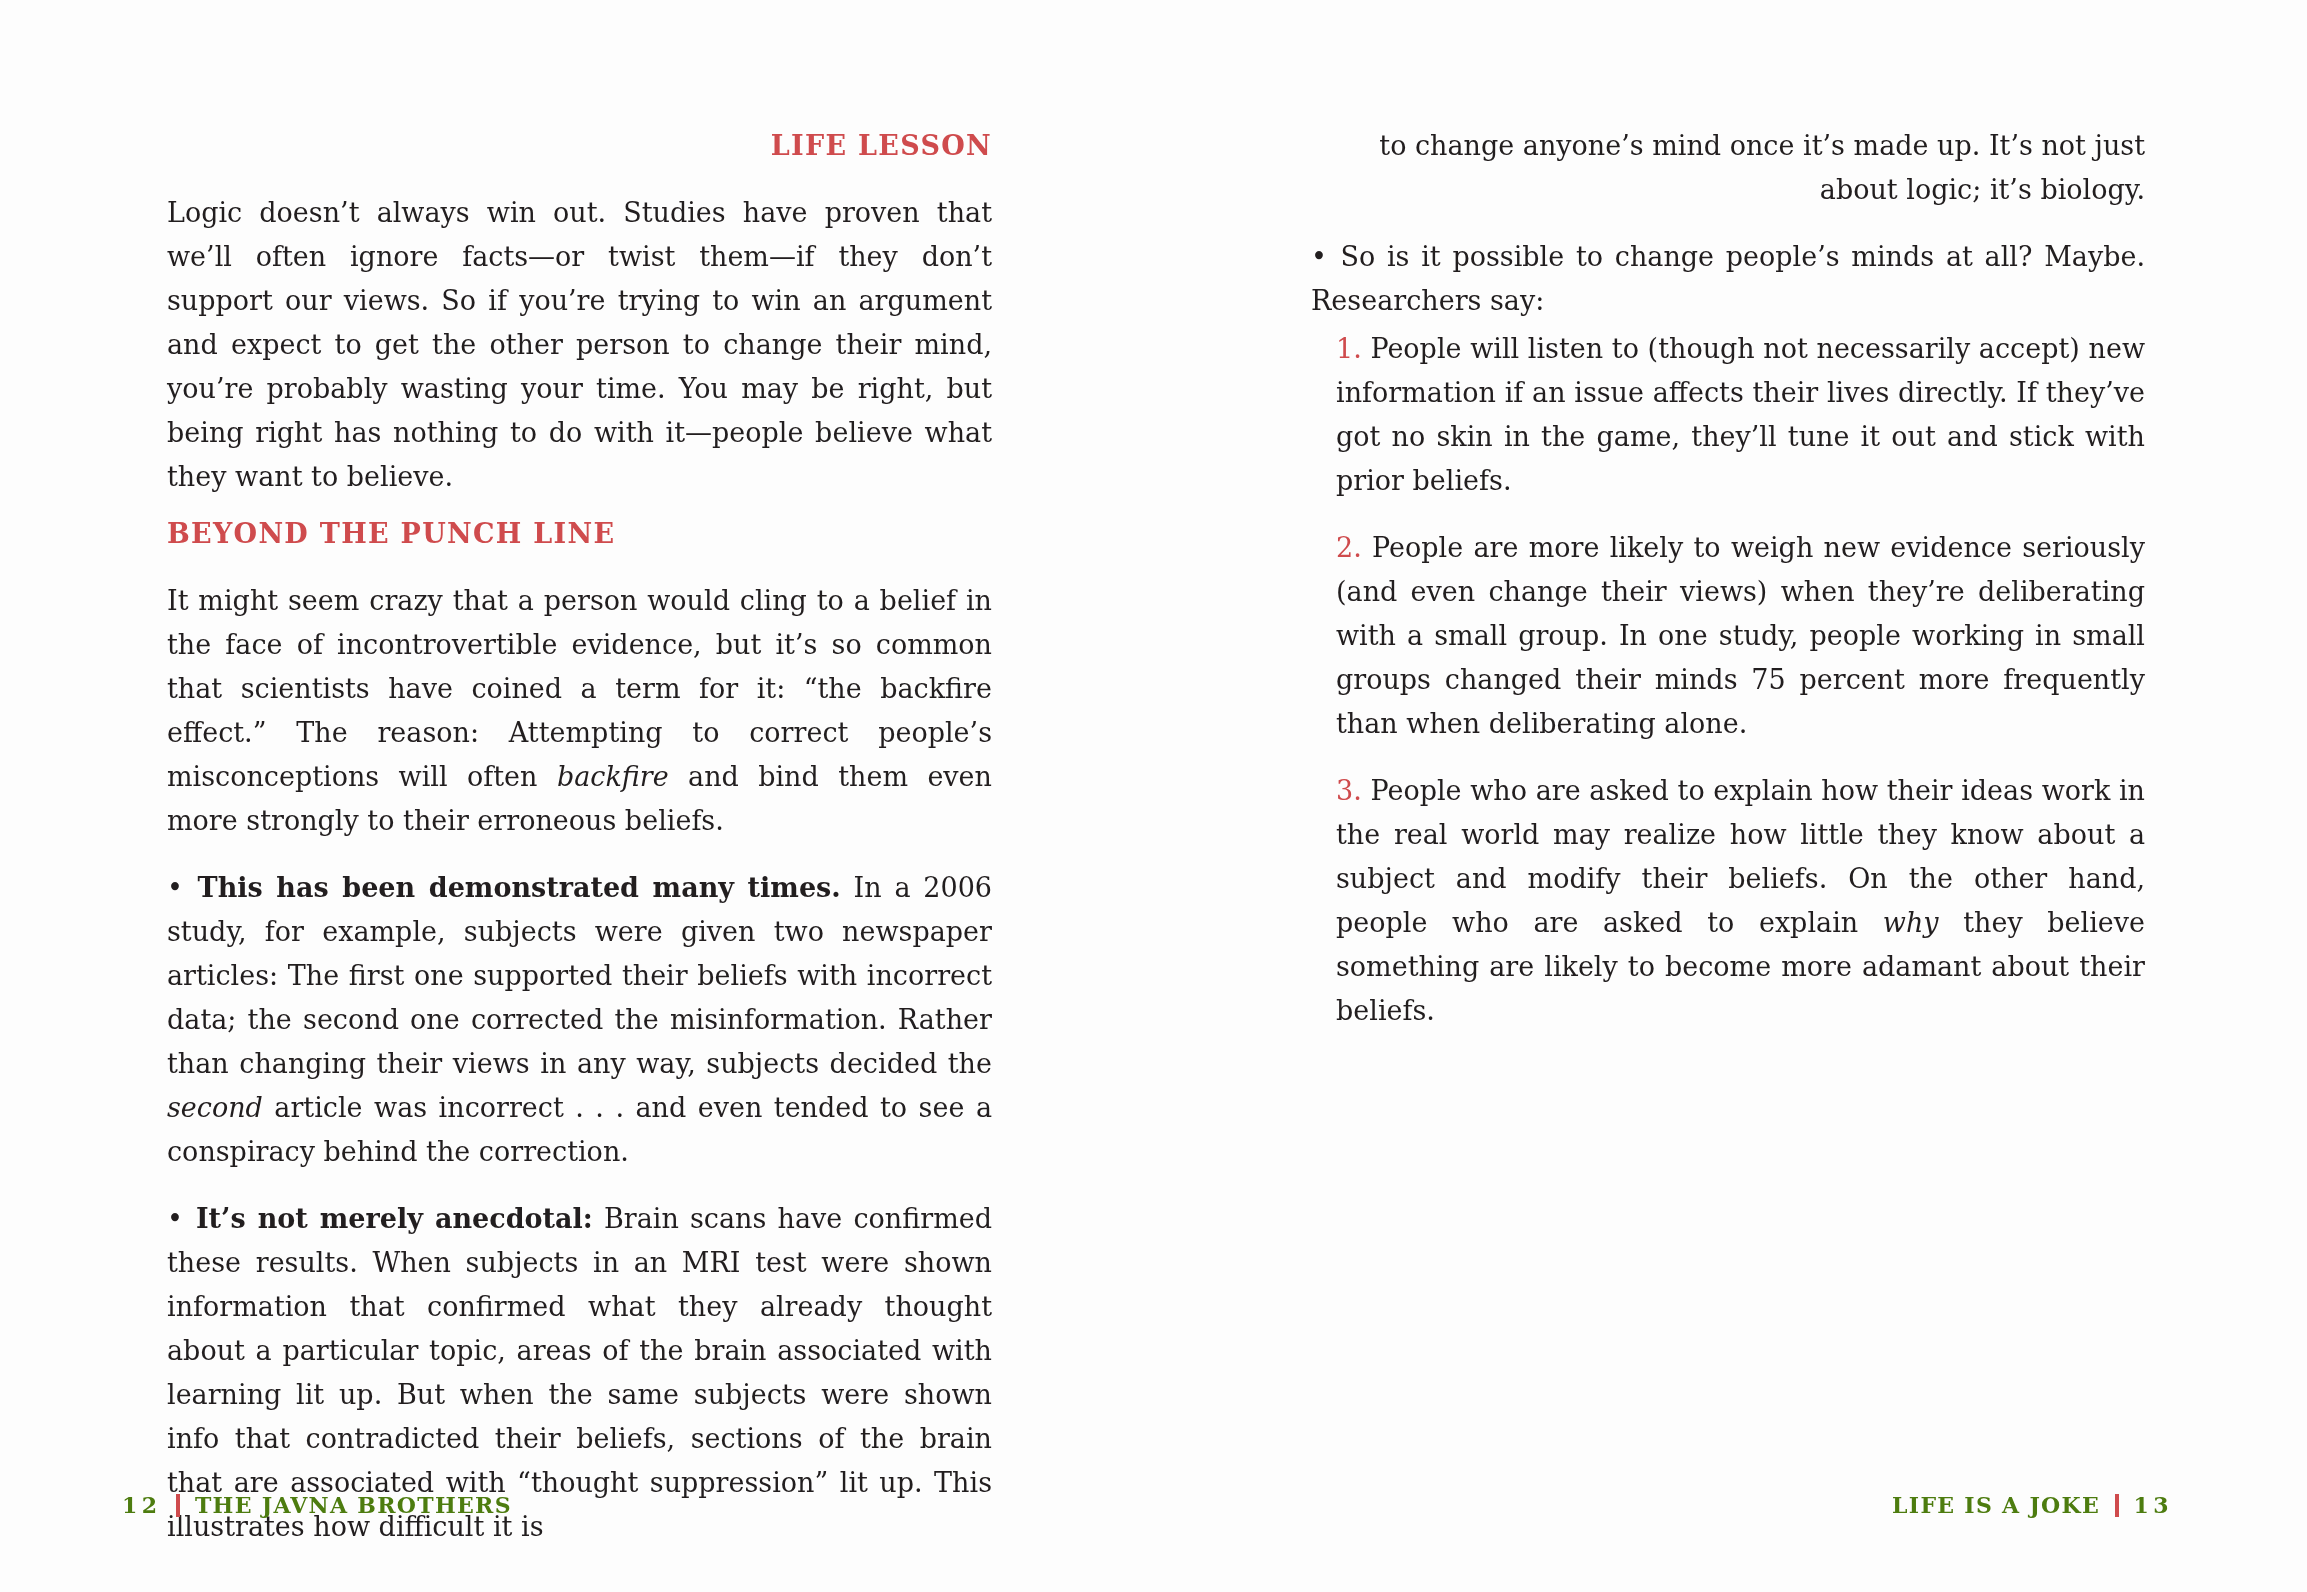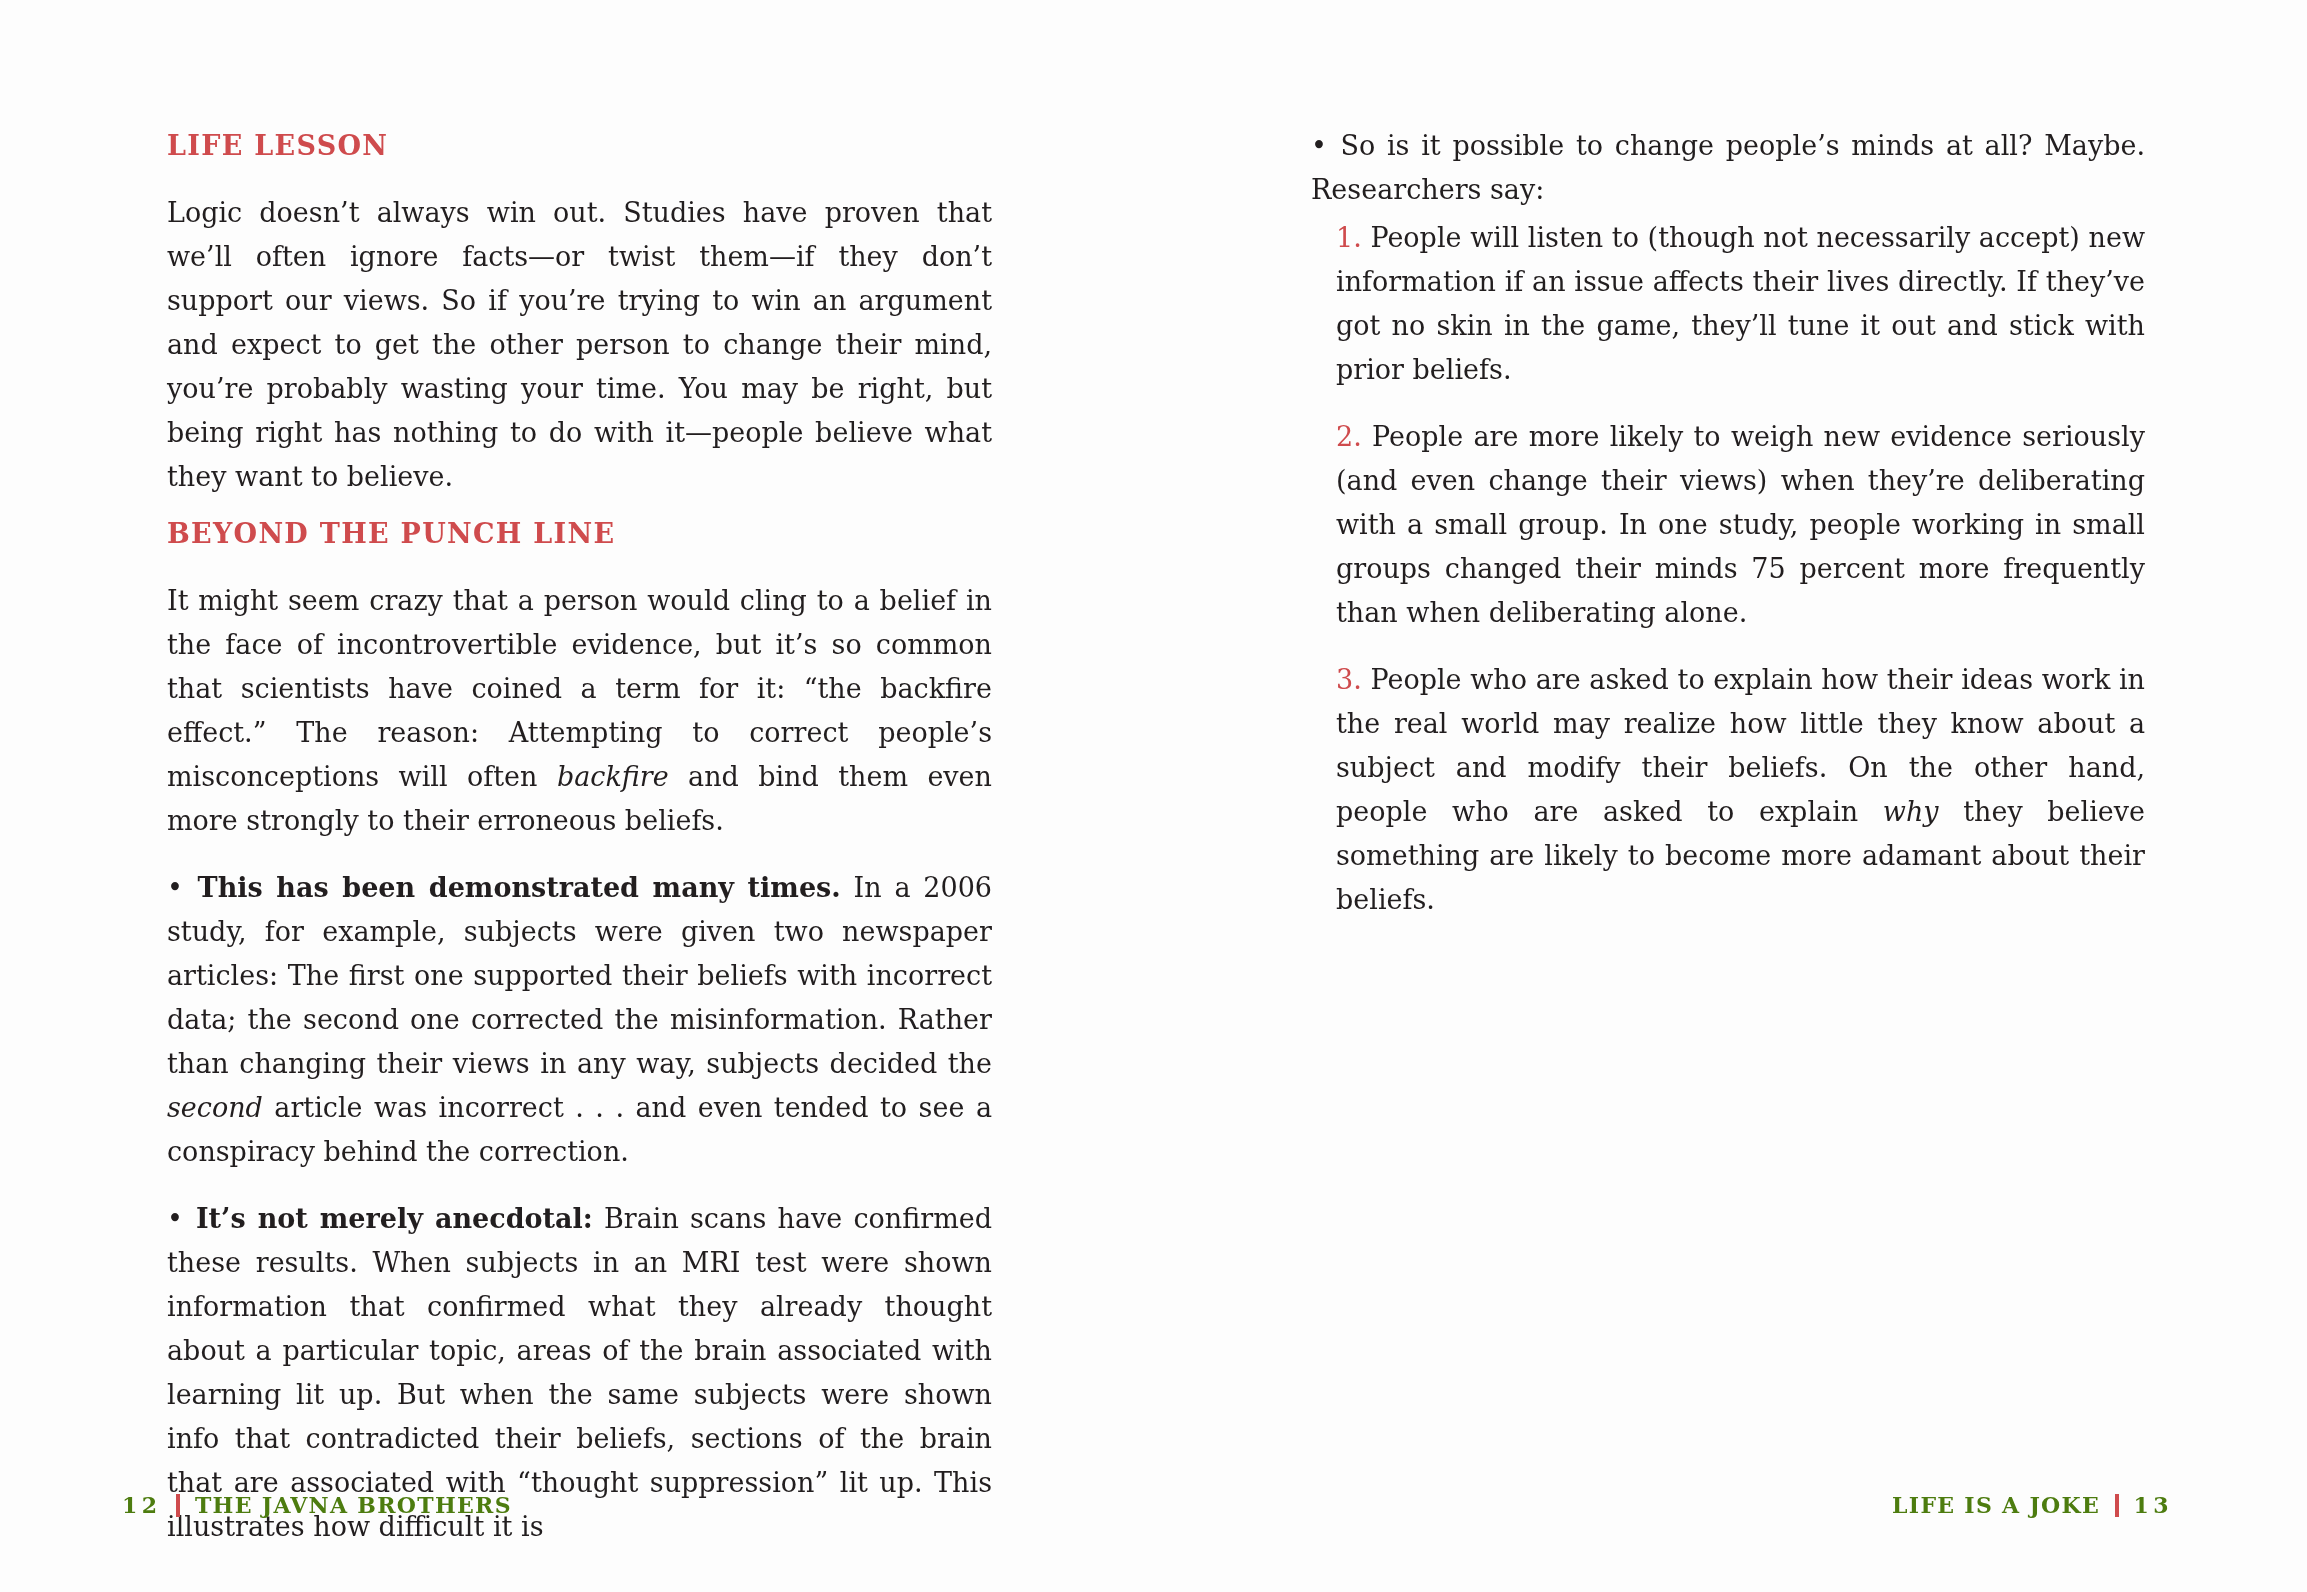--- a/index.html
+++ b/index.html
@@ -16,21 +16,21 @@
     top:124px;
     width:825px;
     font-size:27px;
     line-height:44px;
     text-align:justify;
   }
   .col-left{left:167px;}
   .col-right{left:1311px;width:834px;}
 
   .block{margin-top:23px;}
-  .block:first-child{margin-top:0;}
+  .block:first-child{margin-top:0;text-align:right;}
   .block.tight{margin-top:3.5px;}
 
   .heading{
     color:var(--red);
     font-weight:bold;
     font-size:27px;
     letter-spacing:1.3px;
     text-align:left;
     margin-top:13px;
   }
@@ -67,20 +67,21 @@
   <div class="column col-left">
       <div class="block heading">LIFE LESSON</div>
       <div class="block para"><span>Logic doesn’t always win out. Studies have proven that we’ll often ignore facts—or twist them—if they don’t support our views. So if you’re trying to win an argument and expect to get the other person to change their mind, you’re probably wasting your time. You may be right, but being right has nothing to do with it—people believe what they want to believe.</span></div>
       <div class="block heading">BEYOND THE PUNCH LINE</div>
       <div class="block para"><span>It might seem crazy that a person would cling to a belief in the face of incontrovertible evidence, but it’s so common that scientists have coined a term for it: “the backfire effect.” The reason: Attempting to correct people’s misconceptions will often </span><span style="font-style: italic;">backfire</span><span> and bind them even more strongly to their erroneous beliefs.</span></div>
       <div class="block para"><span class="bullet">• </span><span style="font-weight: bold;">This has been demonstrated many times.</span><span> In a 2006 study, for example, subjects were given two newspaper articles: The first one supported their beliefs with incorrect data; the second one corrected the misinformation. Rather than changing their views in any way, subjects decided the </span><span style="font-style: italic;">second</span><span> article was incorrect . . . and even tended to see a conspiracy behind the correction.</span></div>
       <div class="block para"><span class="bullet">• </span><span style="font-weight: bold;">It’s not merely anecdotal:</span><span> Brain scans have confirmed these results. When subjects in an MRI test were shown information that confirmed what they already thought about a particular topic, areas of the brain associated with learning lit up. But when the same subjects were shown info that contradicted their beliefs, sections of the brain that are associated with “thought suppression” lit up. This illustrates how difficult it is</span></div>
     </div>
 
   <div class="column col-right">
+      <div class="block para"><span>to change anyone’s mind once it’s made up. It’s not just about logic; it’s biology.</span></div>
       <div class="block para"><span class="bullet">• </span><span style="font-weight: normal;">So is it possible to change people’s minds at all?</span><span> Maybe. Researchers say:</span></div>
       <div class="block numitem tight"><span class="num">1. </span><span>People will listen to (though not necessarily accept) new information if an issue affects their lives directly. If they’ve got no skin in the game, they’ll tune it out and stick with prior beliefs.</span></div>
       <div class="block numitem"><span class="num">2. </span><span>People are more likely to weigh new evidence seriously (and even change their views) when they’re deliberating with a small group. In one study, people working in small groups changed their minds 75 percent more frequently than when deliberating alone.</span></div>
       <div class="block numitem"><span class="num">3. </span><span>People who are asked to explain how their ideas work in the real world may realize how little they know about a subject and modify their beliefs. On the other hand, people who are asked to explain </span><span style="font-style: italic;">why</span><span> they believe something are likely to become more adamant about their beliefs.</span></div>
     </div>
 
   <div class="footer footer-left">
     <span class="pagenum">12</span><span class="pipe"></span><span>THE JAVNA BROTHERS</span>
   </div>
 

